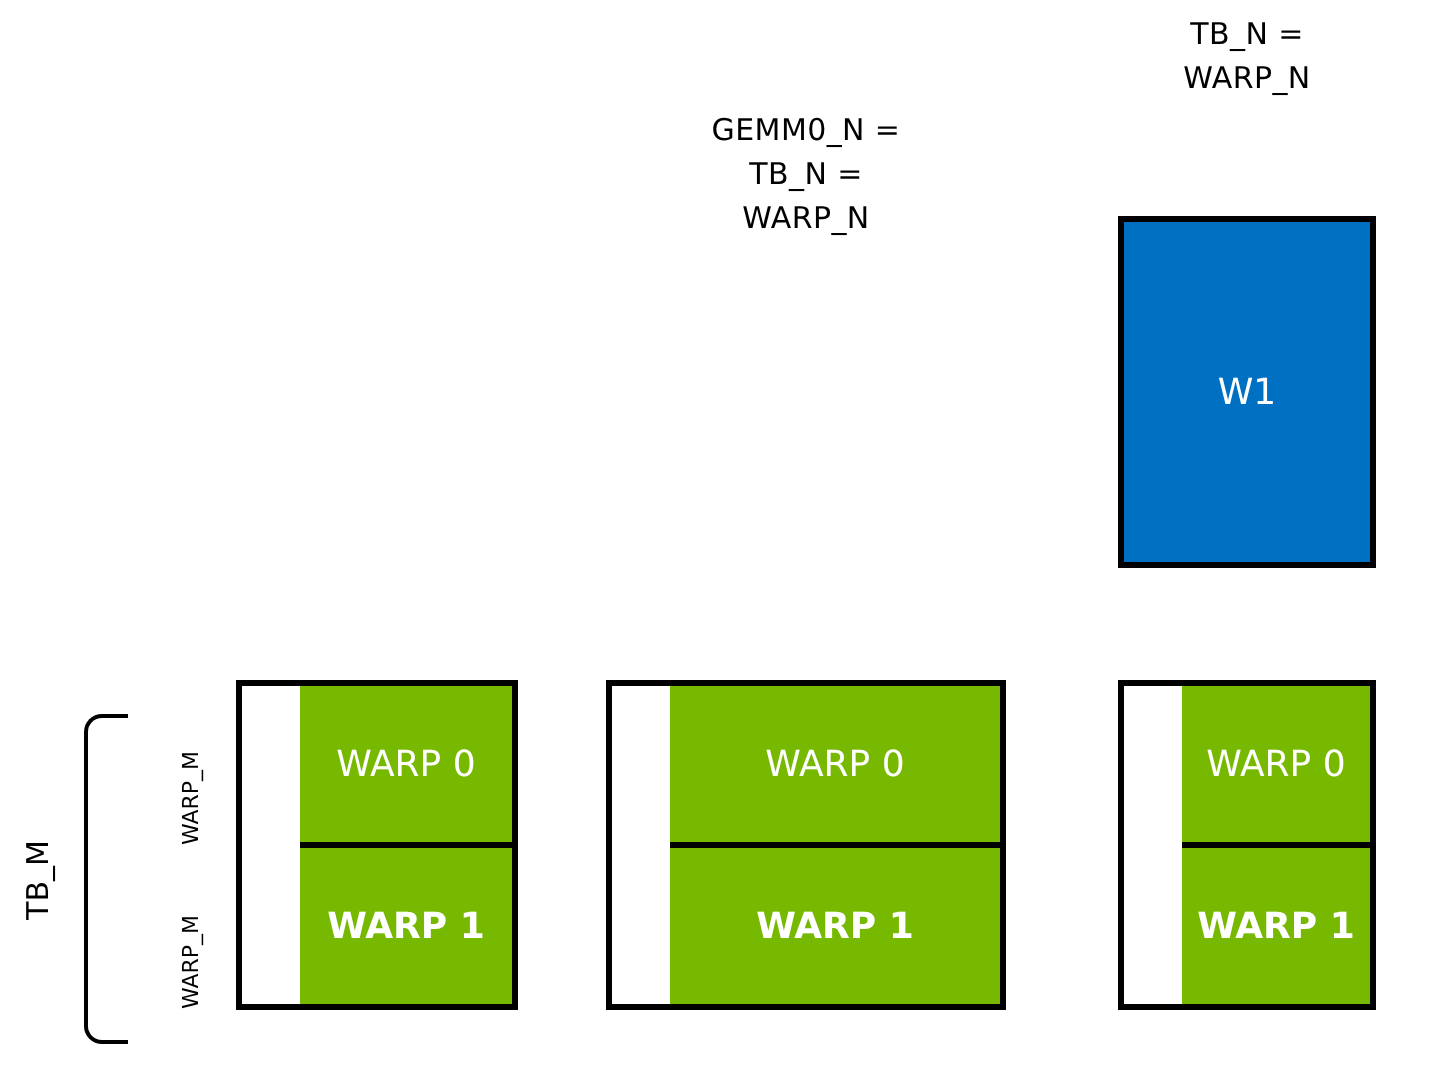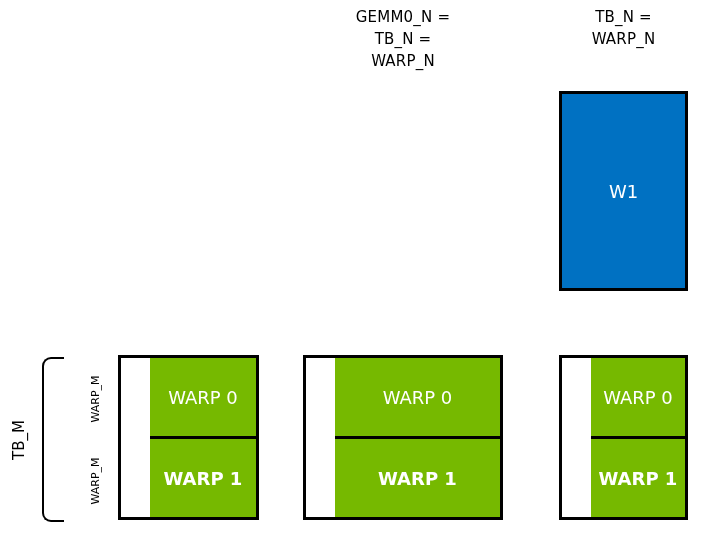--- a/index.html
+++ b/index.html
@@ -10,36 +10,36 @@
     font-family: "DejaVu Sans", sans-serif;
     overflow: hidden;
   }
   .header {
     position: absolute; top: 6px;
     text-align: center;
     font-size: 15px; line-height: 22px;
     color: #000; letter-spacing: 0.2px;
   }
   .header span { display: block; }
-  .header-0 { left: 303px; width: 200px; }
+  .header-0 { left: 303px; width: 200px; margin-top: 48px; }
   .header-1 { left: 559px; width: 129px; }
 
   .bluebox {
     position: absolute;
     background: var(--blue, #0071C2);
     border: 3px solid var(--border, #000);
     box-sizing: border-box;
     display: flex; align-items: center; justify-content: center;
     color: #ffffff; font-size: 18px;
   }
   .w0 { left: 303px; top: 170px; width: 200px; height: 127px; }
-  .w1 { left: 559px; top: 91px; width: 129px; height: 200px; }
+  .w1 { left: 559px; top: 108px; width: 129px; height: 176px; }
 
   .group {
-    position: absolute; top: 355px; height: 165px;
+    position: absolute; top: 340px; height: 165px;
     border: 3px solid var(--border, #000);
     box-sizing: border-box;
     display: flex; flex-direction: column; padding-left: 29px;
   }
   .g1 { left: 118px; width: 141px; }
   .g2 { left: 303px; width: 200px; }
   .g3 { left: 559px; width: 129px; }
   .cell {
     flex: 1;
     background: var(--green, #76B900);

